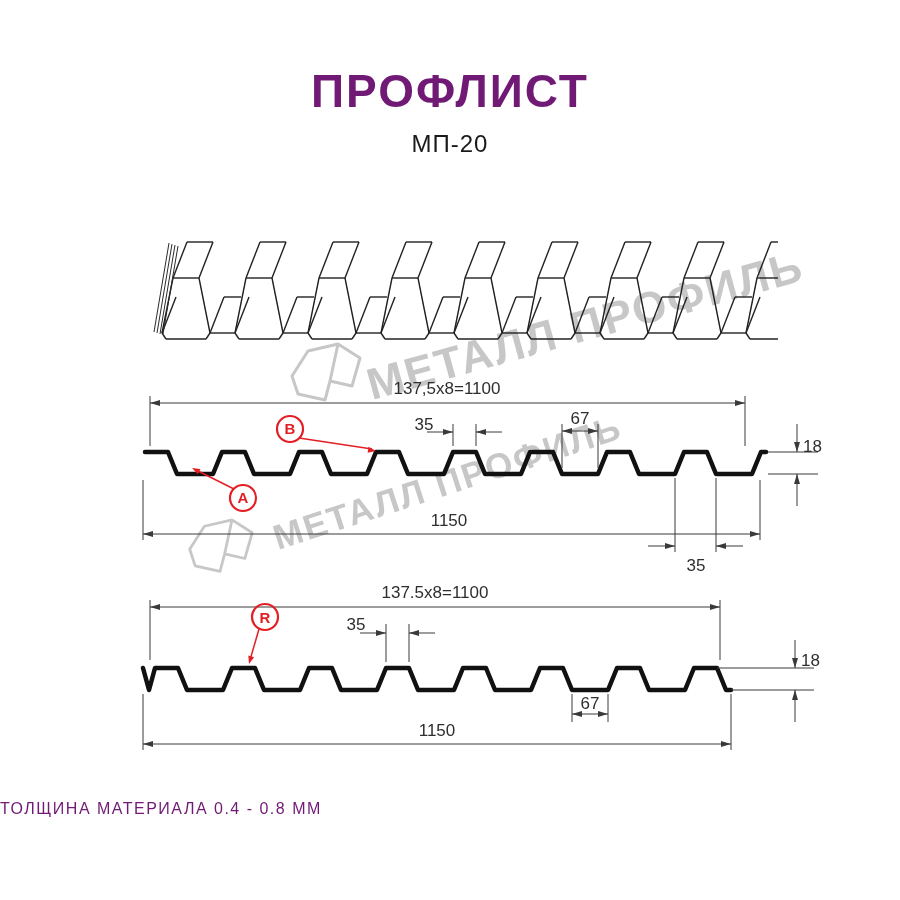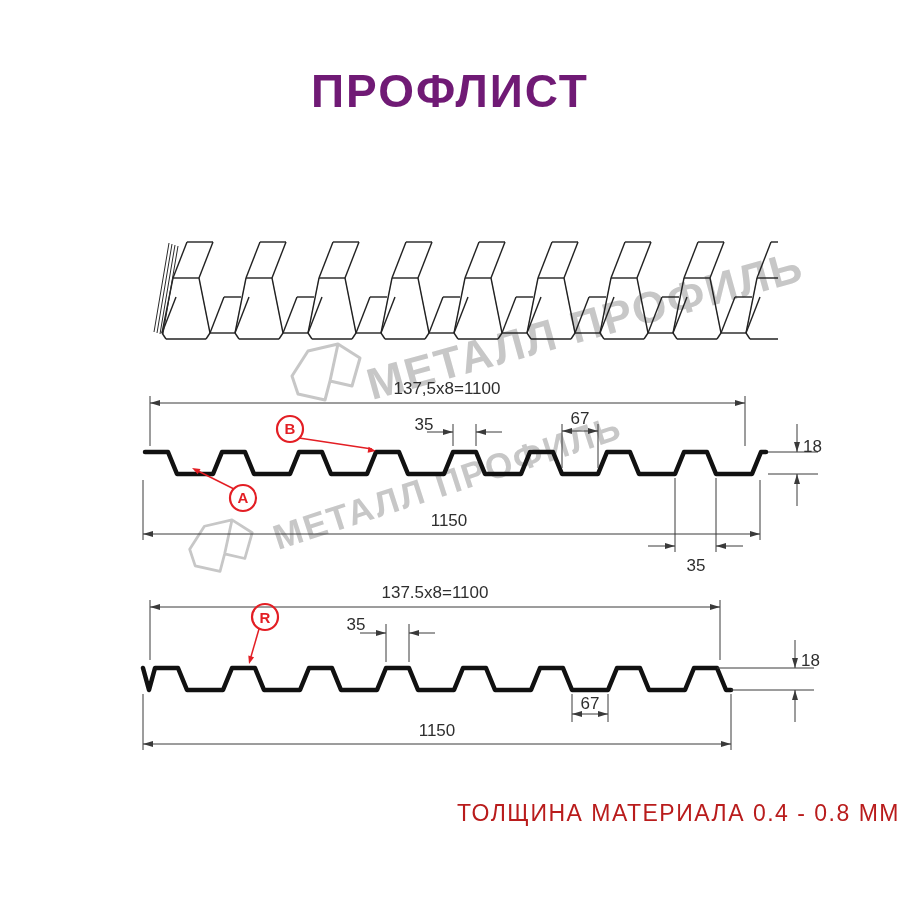--- a/index.html
+++ b/index.html
@@ -2,33 +2,34 @@
 <html><head>
 <meta charset="utf-8">
 <style>
   html,body{margin:0;padding:0;background:#ffffff;}
   .page{position:relative;width:900px;height:900px;background:#ffffff;overflow:hidden;
         font-family:"Liberation Sans", sans-serif;}
   .title{position:absolute;left:0;top:64px;width:900px;text-align:center;
          font-size:46px;font-weight:800;letter-spacing:2px;color:#701a75;}
   .subtitle{position:absolute;left:0;top:130px;width:900px;text-align:center;
             font-size:24px;font-weight:500;letter-spacing:1px;color:#1a1a1a;}
-  .footer{position:absolute;left:0;top:800px;width:900px;text-align:right;
-          font-size:23px;font-weight:500;letter-spacing:1.5px;color:#b91c1c;}
+  .footer{position:absolute;left:0;top:800px;width:900px;text-align:left;
+          font-size:16px;font-weight:500;letter-spacing:1.5px;color:#701a75;}
   svg text{font-family:"Liberation Sans", sans-serif;}
   .dimtxt{font-size:17px;fill:#2e2e2e;}
   .redtxt{font-size:15px;font-weight:600;fill:#e31e24;}
   .wmtxt{font-weight:700;fill:#c7c7c7;letter-spacing:2px;}
 </style>
 </head>
 <body>
 
 <div class="page">
 
   <div class="title">ПРОФЛИСТ</div>
+  <div class="subtitle">МП-20</div>
 
   <svg id="dwg" width="900" height="900" viewBox="0 0 900 900">
     <defs>
       <clipPath id="clip3d">
           <rect x="146" y="226" width="632" height="126"></rect>
         </clipPath>
     </defs>
 
     <g id="wm1">
         <path d="M4,34 L20,9 L50,2 L72,16 L64,44 L42,39 L37,58 L10,52 Z M42,39 L50,2" fill="none" stroke="#c7c7c7" stroke-width="3" stroke-linejoin="round" transform="translate(288,342) scale(1)"></path>

